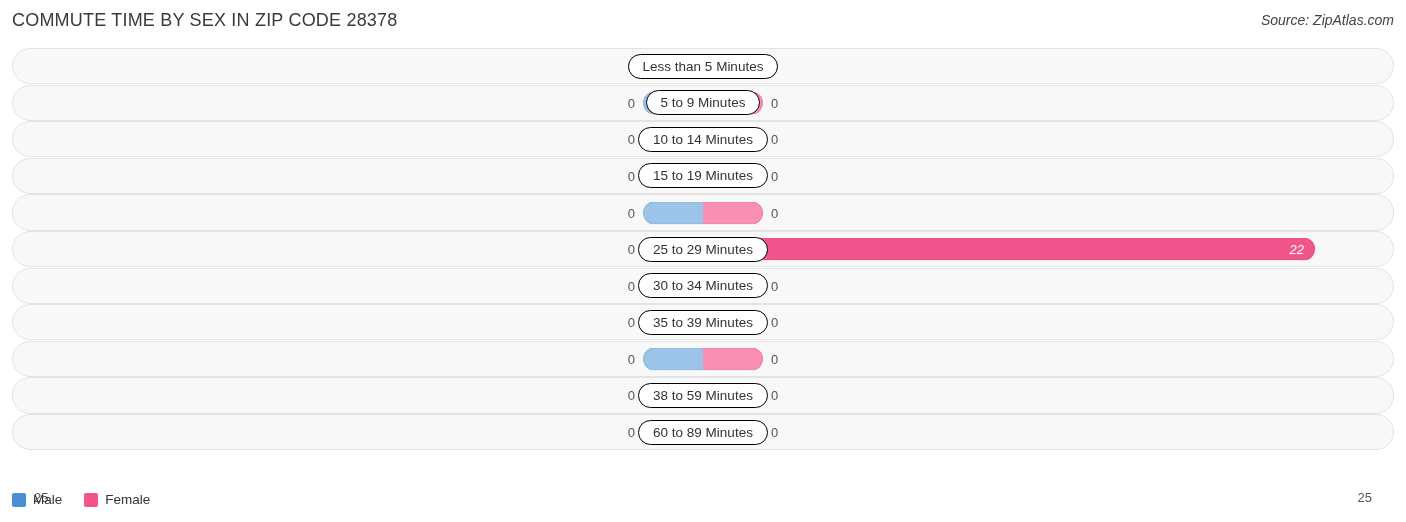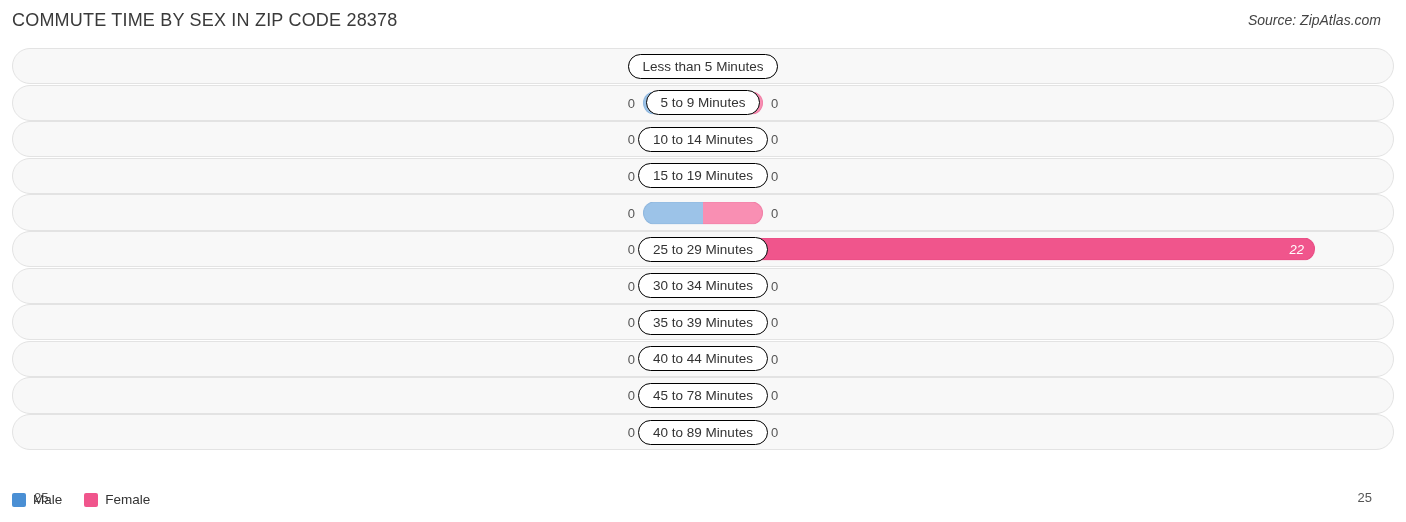--- a/index.html
+++ b/index.html
@@ -25,21 +25,21 @@
     position: absolute;
     left: 12px;
     top: 10px;
     font-size: 18px;
     color: #3a3a3a;
     letter-spacing: 0.2px;
     white-space: nowrap;
   }
   .source {
     position: absolute;
-    right: 25px;
+    right: 12px;
     top: 12px;
     font-size: 14px;
     font-style: italic;
     color: #444;
     white-space: nowrap;
   }
   
   .rows {
     position: absolute;
     left: 12px;
@@ -289,47 +289,46 @@
       <div class="row">
         <div class="row-inner">
           <div class="half male">
             <div class="bar male" style="width: 60px;"></div>
             <div class="val male">0</div>
           </div>
           <div class="half female">
             <div class="bar female" style="width: 60px;"></div>
             <div class="val female">0</div>
           </div>
-          <div class="label-pill">40 to 44 Minutes</div>
-        </div>
-      </div>
-      <div class="row">
-        <div class="row-inner">
-          <div class="half male">
-            <div class="bar male" style="width: 60px;"></div>
-            <div class="val male">0</div>
-          </div>
-          <div class="half female">
-            <div class="bar female" style="width: 60px;"></div>
-            <div class="val female">0</div>
-          </div>
-          <div class="label-pill">45 to 78 Minutes</div>
-        </div>
-      </div>
-      <div class="row">
-        <div class="row-inner">
-          <div class="half male">
-            <div class="bar male" style="width: 60px;"></div>
-            <div class="val male">0</div>
-          </div>
-          <div class="half female">
-            <div class="bar female" style="width: 60px;"></div>
-            <div class="val female">0</div>
-          </div>
-          <div class="label-pill">40 to 89 Minutes</div>
+        </div>
+      </div>
+      <div class="row">
+        <div class="row-inner">
+          <div class="half male">
+            <div class="bar male" style="width: 60px;"></div>
+            <div class="val male">0</div>
+          </div>
+          <div class="half female">
+            <div class="bar female" style="width: 60px;"></div>
+            <div class="val female">0</div>
+          </div>
+          <div class="label-pill">38 to 59 Minutes</div>
+        </div>
+      </div>
+      <div class="row">
+        <div class="row-inner">
+          <div class="half male">
+            <div class="bar male" style="width: 60px;"></div>
+            <div class="val male">0</div>
+          </div>
+          <div class="half female">
+            <div class="bar female" style="width: 60px;"></div>
+            <div class="val female">0</div>
+          </div>
+          <div class="label-pill">60 to 89 Minutes</div>
         </div>
       </div>
     </div>
 
   <div class="footer">
     <div class="axis-left">25</div>
     <div class="axis-right">25</div>
     <div class="legend">
       <div class="legend-item">
         <span class="swatch" id="sw-male" style="background: rgb(74, 143, 212);"></span>

